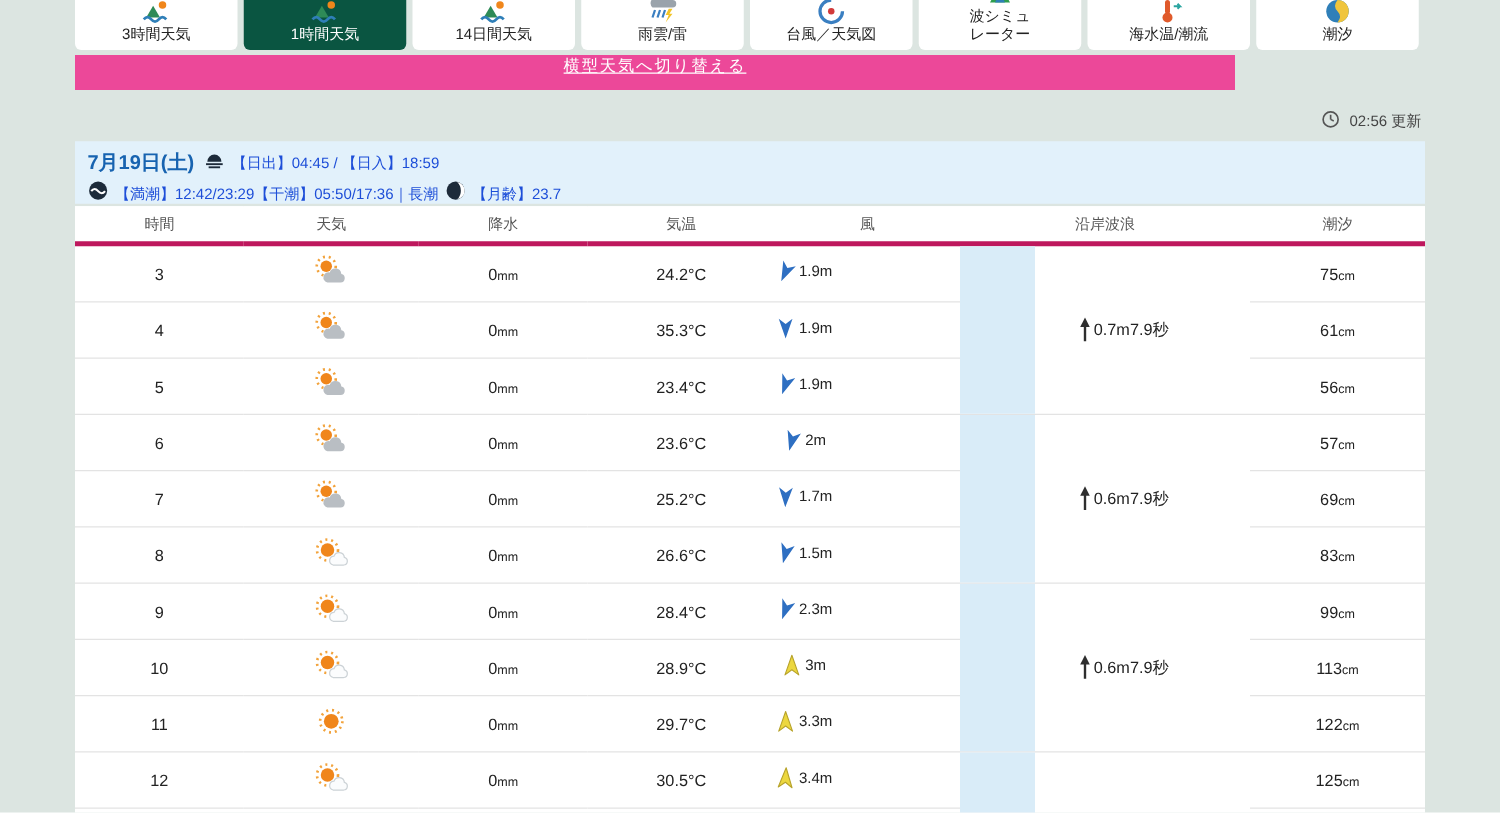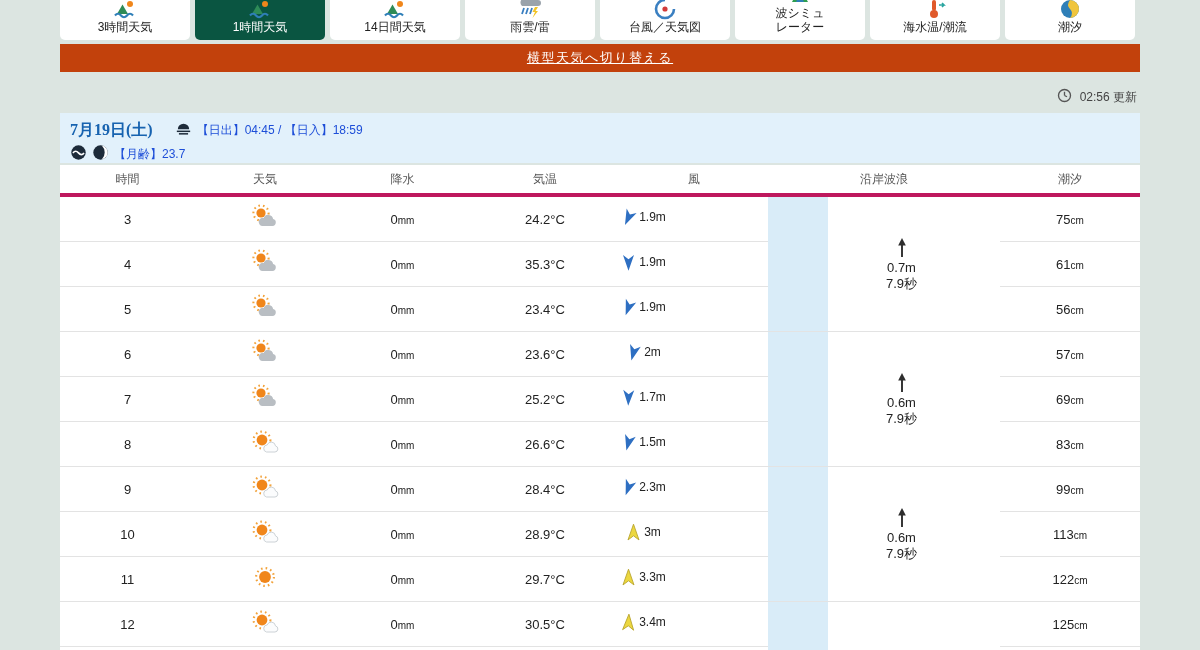--- a/index.html
+++ b/index.html
@@ -18,52 +18,52 @@
   }
   .tab.selected{background:#0a5541;}
   .tab-icon{height:22px;display:flex;align-items:flex-end;}
   .tab-label{
     font-size:12px;font-weight:normal;color:#222;text-align:center;
     white-space:pre-line;line-height:1.12;margin-top:1px;
   }
   .tab.selected .tab-label{color:#fff;}
   
   .switch-banner{
-    position:absolute;left:60px;top:44px;width:1080px;height:28px;
-    background:#c2410c;display:flex;align-items:center;justify-content:center;
+    position:absolute;left:60px;top:44px;width:928px;height:28px;
+    background:#ec4899;display:flex;justify-content:center;
   }
   .switch-link{color:#fff;font-size:13px;text-decoration:underline;letter-spacing:1.5px;cursor:pointer;}
   
   .updated{position:absolute;top:88px;right:63px;display:flex;align-items:center;gap:8px;color:#444;font-size:12px;}
   
   .day-header{
     position:absolute;left:60px;top:113px;width:1080px;height:50px;background:#e2f1fb;
     box-sizing:border-box;padding:7px 0 0 10px;
   }
   .dh-line{display:flex;align-items:center;gap:5px;margin-bottom:3px;}
-  .dh-date{color:#1763b0;font-weight:bold;font-size:16px;margin-right:17px;font-family:Liberation Serif, serif;}
+  .dh-date{color:#1763b0;font-weight:bold;font-size:16px;margin-right:3px;}
   .dh-text{font-size:12px;color:#1d4ed8;}
   
   .forecast{position:absolute;left:60px;top:165px;}
   table{border-collapse:collapse;table-layout:fixed;width:1080px;background:#fff;}
   thead th{
     height:28px;font-weight:normal;font-size:12px;color:#555;
     border-bottom:4px solid #be185d;background:#fff;padding:0;
   }
   tbody td{
     height:44px;border-bottom:1px solid #e3e3e3;text-align:center;
     font-size:13px;color:#222;padding:0;vertical-align:middle;
   }
   .unit{font-size:10px;}
   .wind-wrap{display:inline-flex;flex-direction:row;align-items:center;transform:translateX(-52px);justify-content:space-between;}
   .wind-speed{font-size:12px;margin-top:-4px;}
   .wave-cell{position:relative;}
   .wave-strip{position:absolute;left:0;top:0;bottom:0;width:60px;background:#d9ecf8;}
   .wave-content{
-    margin-left:93px;padding-right:58px;display:flex;flex-direction:column;
+    margin-left:93px;padding-right:58px;display:flex;
     align-items:center;font-size:13px;line-height:1.2;box-sizing:border-box;
   }
   .wave-content svg{display:block;margin-bottom:1px;}
 </style>
 </head>
 <body>
 
 <div class="stage">
 
   <div class="tab-bar">
@@ -170,20 +170,21 @@
             <rect x="2" y="11.5" width="16" height="1.8" fill="#1d2b3a"></rect>
             <rect x="4.5" y="14.5" width="11" height="1.8" fill="#1d2b3a"></rect>
           </svg></span>
       <span class="dh-text">【日出】04:45 / 【日入】18:59</span>
     </div>
     <div class="dh-line">
       <span><svg width="17" height="17" viewBox="0 0 20 20">
             <circle cx="10" cy="10" r="8.5" fill="#1d2b3a"></circle>
             <path d="M3.5 10.5 q3 -4 6.5 0 t6.5 0" fill="none" stroke="#fff" stroke-width="2"></path>
           </svg></span>
+      <span class="dh-text">【満潮】12:42/23:29【干潮】05:50/17:36｜長潮</span>
       <span><svg width="17" height="17" viewBox="0 0 20 20">
             <circle cx="10" cy="10" r="8.5" fill="#1d2b3a"></circle>
             <path d="M11.5 1.8 a8.3 8.3 0 0 1 0 16.4 a11.5 11.5 0 0 0 0 -16.4 Z" fill="#fff"></path>
           </svg></span>
       <span class="dh-text">【月齢】23.7</span>
     </div>
   </div>
 
   <div class="forecast">
     <table>

